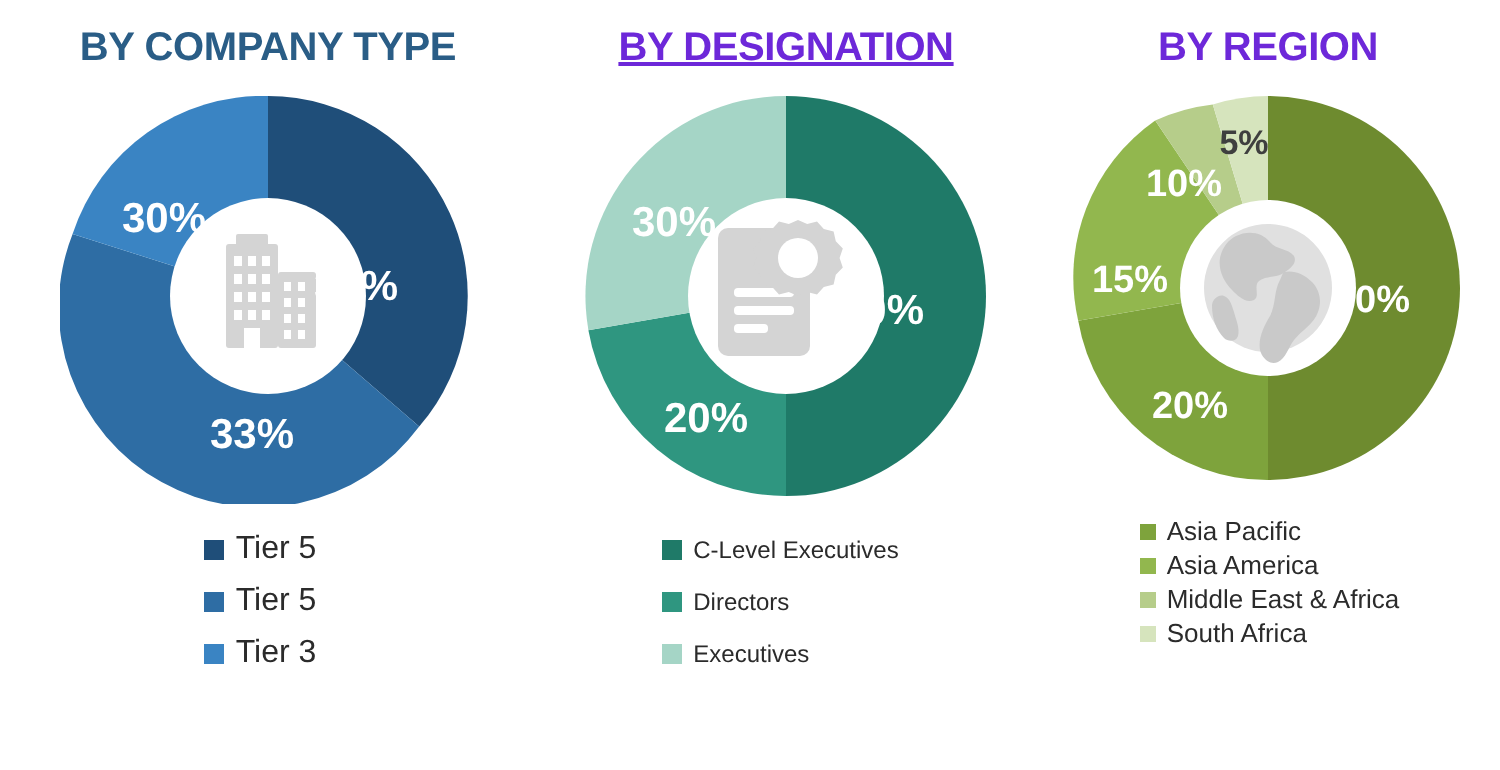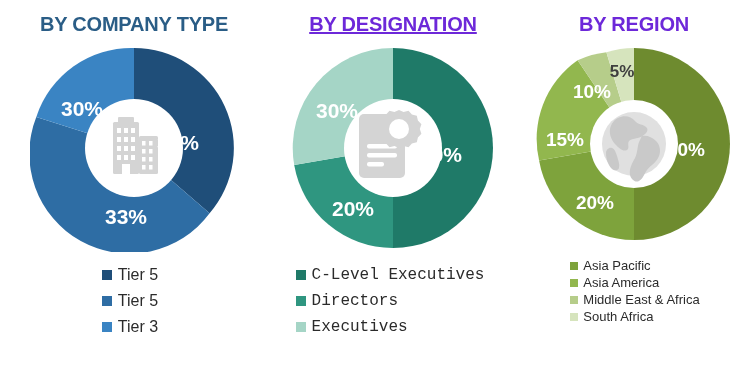--- a/index.html
+++ b/index.html
@@ -76,21 +76,21 @@
     color: #2b2b2b;
   }
 
   
   .legend-company .legend-row { margin-bottom: 8px; }
   .legend-company .swatch { width: 10px; height: 10px; margin-right: 6px; }
   .legend-company .legend-label { font-size: 16px; line-height: 18px; }
 
   .legend-designation .legend-row { margin-bottom: 8px; }
   .legend-designation .swatch { width: 10px; height: 10px; margin-right: 6px; }
-  .legend-designation .legend-label { font-size: 16px; line-height: 18px; font-family: Liberation Mono, monospace; }
+  .legend-designation .legend-label { font-size: 12px; line-height: 18px; }
 
   .legend-region .legend-row { margin-bottom: 2px; }
   .legend-region .swatch { width: 8px; height: 8px; margin-right: 5px; }
   .legend-region .legend-label { font-size: 13px; line-height: 15px; }
 
   .legend-company { margin-left: -8px; }
   .legend-designation { margin-left: -6px; }
   .legend-region { margin-left: 2px; }
 </style>
 </head>

